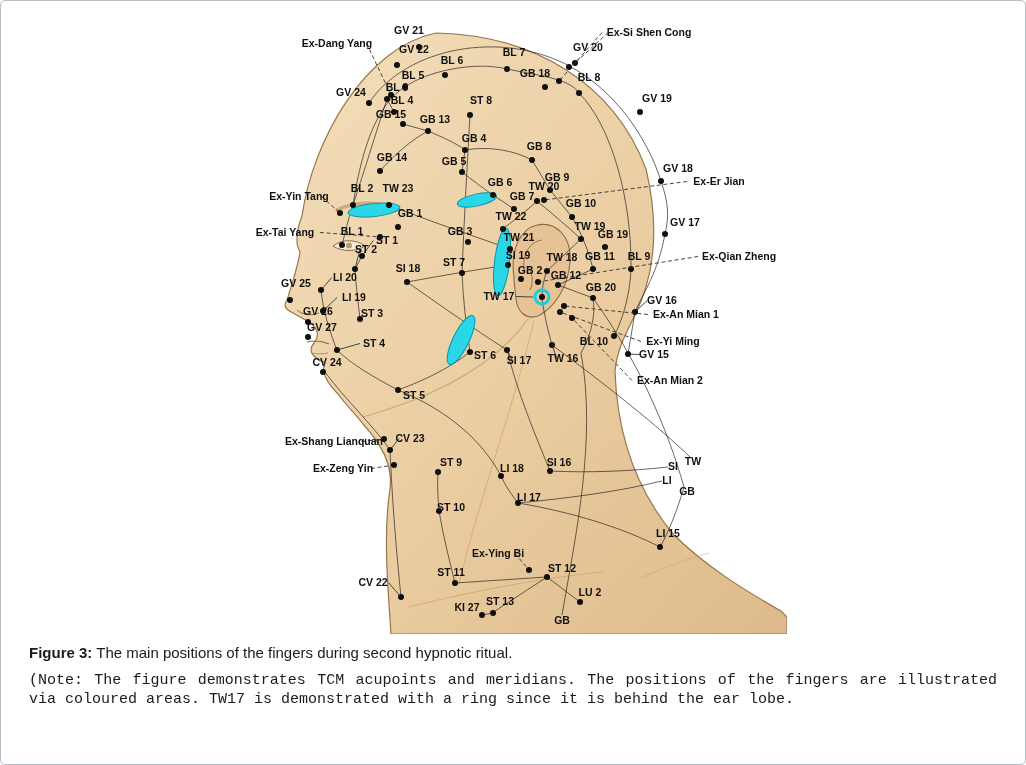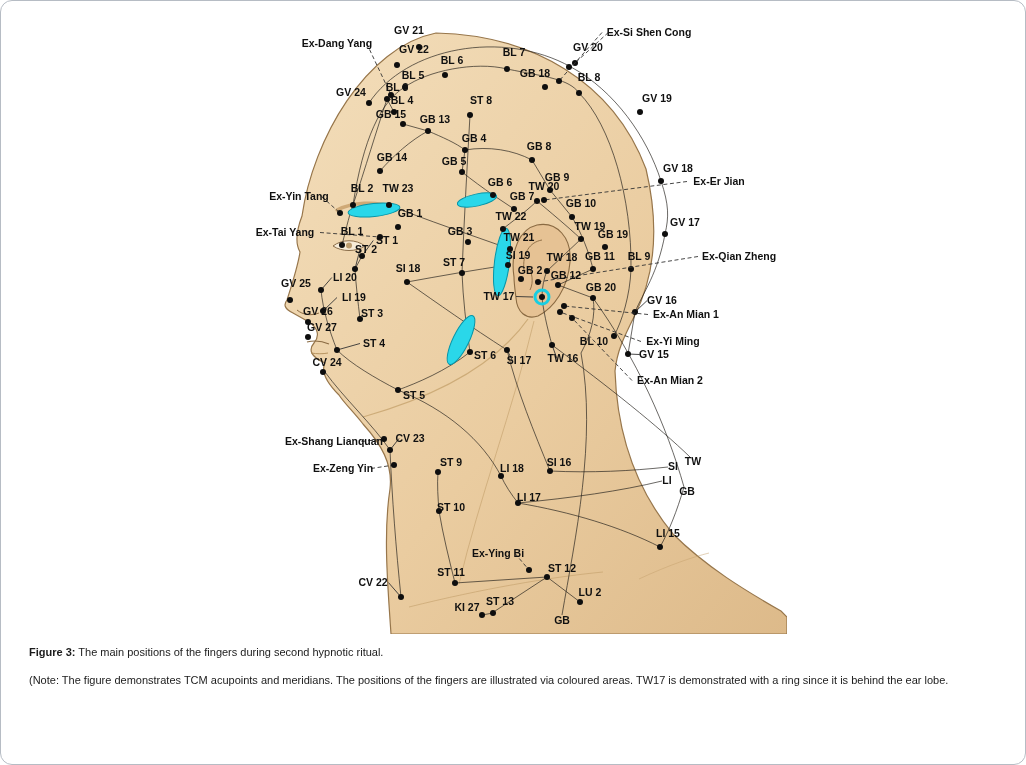--- a/index.html
+++ b/index.html
@@ -1,25 +1,25 @@
 <!DOCTYPE html>
 <html><head>
 <meta charset="utf-8">
 <style>
   html,body{margin:0;padding:0;background:#ffffff;}
   .page{
     position:relative;width:1026px;height:765px;box-sizing:border-box;
-    background:#ffffff;border:1px solid #b6bcc4;border-radius:12px;
+    background:#ffffff;border:1px solid #b6bcc4;border-radius:5px;
     font-family:"Liberation Sans",sans-serif;overflow:hidden;
   }
   .figure-box{position:absolute;left:240px;top:18px;width:546px;height:615px;background:#fff;}
   .figure-box svg{display:block;width:546px;height:615px;}
-  .caption{position:absolute;left:28px;right:28px;top:642px;color:#1b1b1b;font-size:11px;line-height:19px;}
+  .caption{position:absolute;left:28px;right:28px;top:642px;color:#1b1b1b;font-size:15px;line-height:19px;}
   .caption p{margin:0 0 9px 0;}
-  .cap-just{text-align:justify;}
+  .cap-just{text-align:justify;font-family:Liberation Mono, monospace;}
   .bold{font-weight:700;}
   
   .dot{fill:#0e0e0e;}
   .plabel{font:700 10.5px "Liberation Sans",sans-serif;fill:#101010;text-anchor:middle;}
   .leader{stroke:#333;stroke-width:.9;fill:none;}
   .leader.dashed{stroke-dasharray:4 2.6;}
   .ring{fill:none;stroke:#17cee2;stroke-width:3;}
   .meridian{stroke:#24211c;stroke-width:.8;fill:none;opacity:.85;}
   .anat{fill:none;}
   .cyan{fill:#2ad7e9;stroke:#0795a8;stroke-width:1;}

